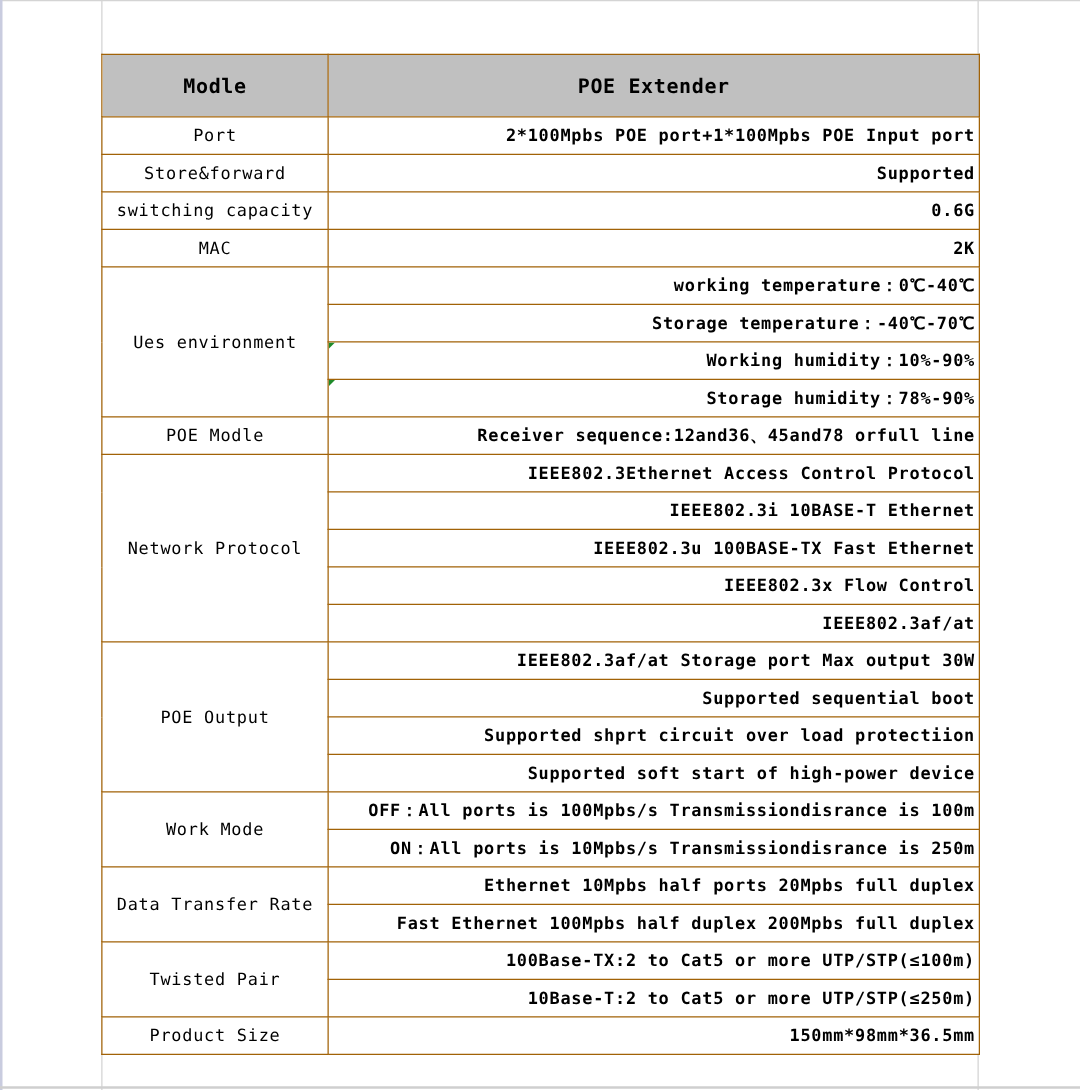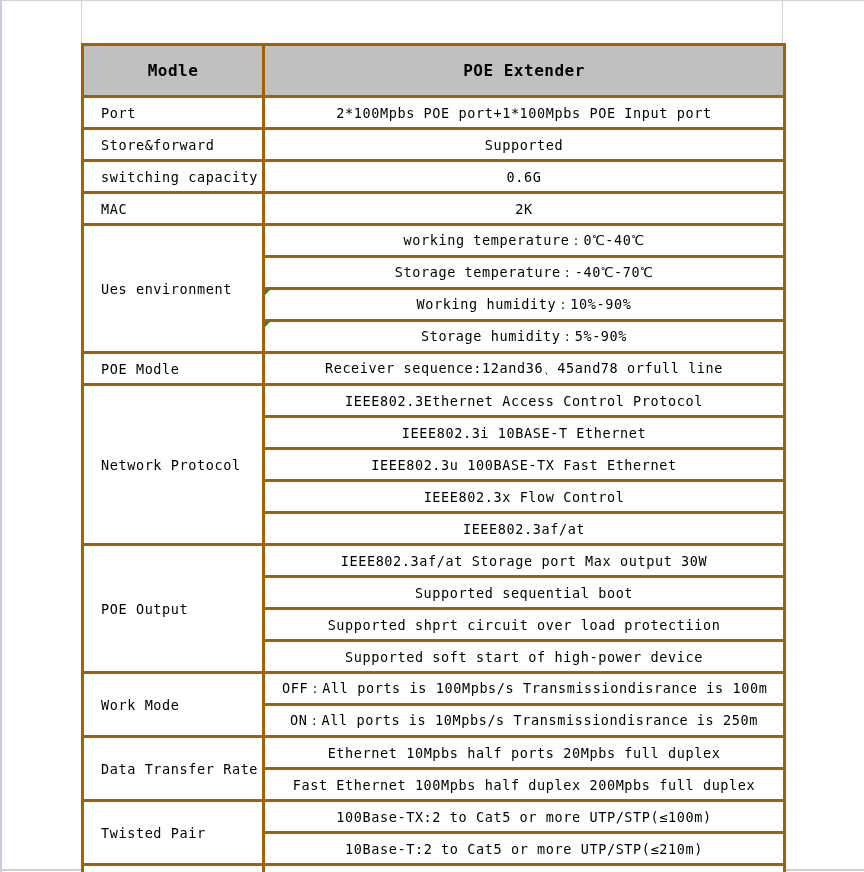--- a/index.html
+++ b/index.html
@@ -16,39 +16,39 @@
   .grid-bottom { position:absolute; left:0; top:869px; width:864px; height:2px; background:#cfcfcf; }
 
   table.spec {
     position:absolute; left:81px; top:43px;
     border-collapse:collapse;
     width:702px;
     table-layout:fixed;
     background:#fff;
   }
   table.spec td, table.spec th {
-    border:3px solid #a16207;
+    border:1px solid #a16207;
     height:29px;
-    padding:0 17px;
+    padding:0 3px;
     font-size:13.5px;
     letter-spacing:0.6px;
     white-space:nowrap;
     overflow:hidden;
   }
   table.spec th {
     background:#c0c0c0;
     height:49px;
     font-size:16px;
     font-weight:bold;
     font-family: "DejaVu Sans Mono", monospace;
     text-align:center;
     letter-spacing:0.5px;
   }
-  td.label { text-align:left; }
-  td.value { text-align:center; }
+  td.label { text-align:center; }
+  td.value { text-align:right;font-weight:bold; }
   col.c1 { width:181px; }
   col.c2 { width:521px; }
   .warn { position:relative; }
   .warn::before {
     content:""; position:absolute; left:0; top:0;
     border-top:5px solid #1f8b2a; border-right:5px solid transparent;
   }
 </style>
 </head>
 <body>
@@ -91,21 +91,21 @@
     <td class="label" rowspan="4">Ues environment</td>
     <td class="value">working temperature：0℃-40℃</td>
   </tr>
   <tr>
     <td class="value">Storage temperature：-40℃-70℃</td>
   </tr>
   <tr>
     <td class="value warn">Working humidity：10%-90%</td>
   </tr>
   <tr>
-    <td class="value warn">Storage humidity：5%-90%</td>
+    <td class="value warn">Storage humidity：78%-90%</td>
   </tr>
 
   <tr>
     <td class="label">POE Modle</td>
     <td class="value">Receiver sequence:12and36、45and78 orfull line</td>
   </tr>
 
   <tr>
     <td class="label" rowspan="5">Network Protocol</td>
     <td class="value">IEEE802.3Ethernet Access Control Protocol</td>
@@ -151,21 +151,21 @@
   </tr>
   <tr>
     <td class="value">Fast Ethernet 100Mpbs half duplex 200Mpbs full duplex</td>
   </tr>
 
   <tr>
     <td class="label" rowspan="2">Twisted Pair</td>
     <td class="value">100Base-TX:2 to Cat5 or more UTP/STP(≤100m)</td>
   </tr>
   <tr>
-    <td class="value">10Base-T:2 to Cat5 or more UTP/STP(≤210m)</td>
+    <td class="value">10Base-T:2 to Cat5 or more UTP/STP(≤250m)</td>
   </tr>
 
   <tr>
     <td class="label">Product Size</td>
     <td class="value">150mm*98mm*36.5mm</td>
   </tr>
 </tbody>
   </table>
 
 </body></html>

